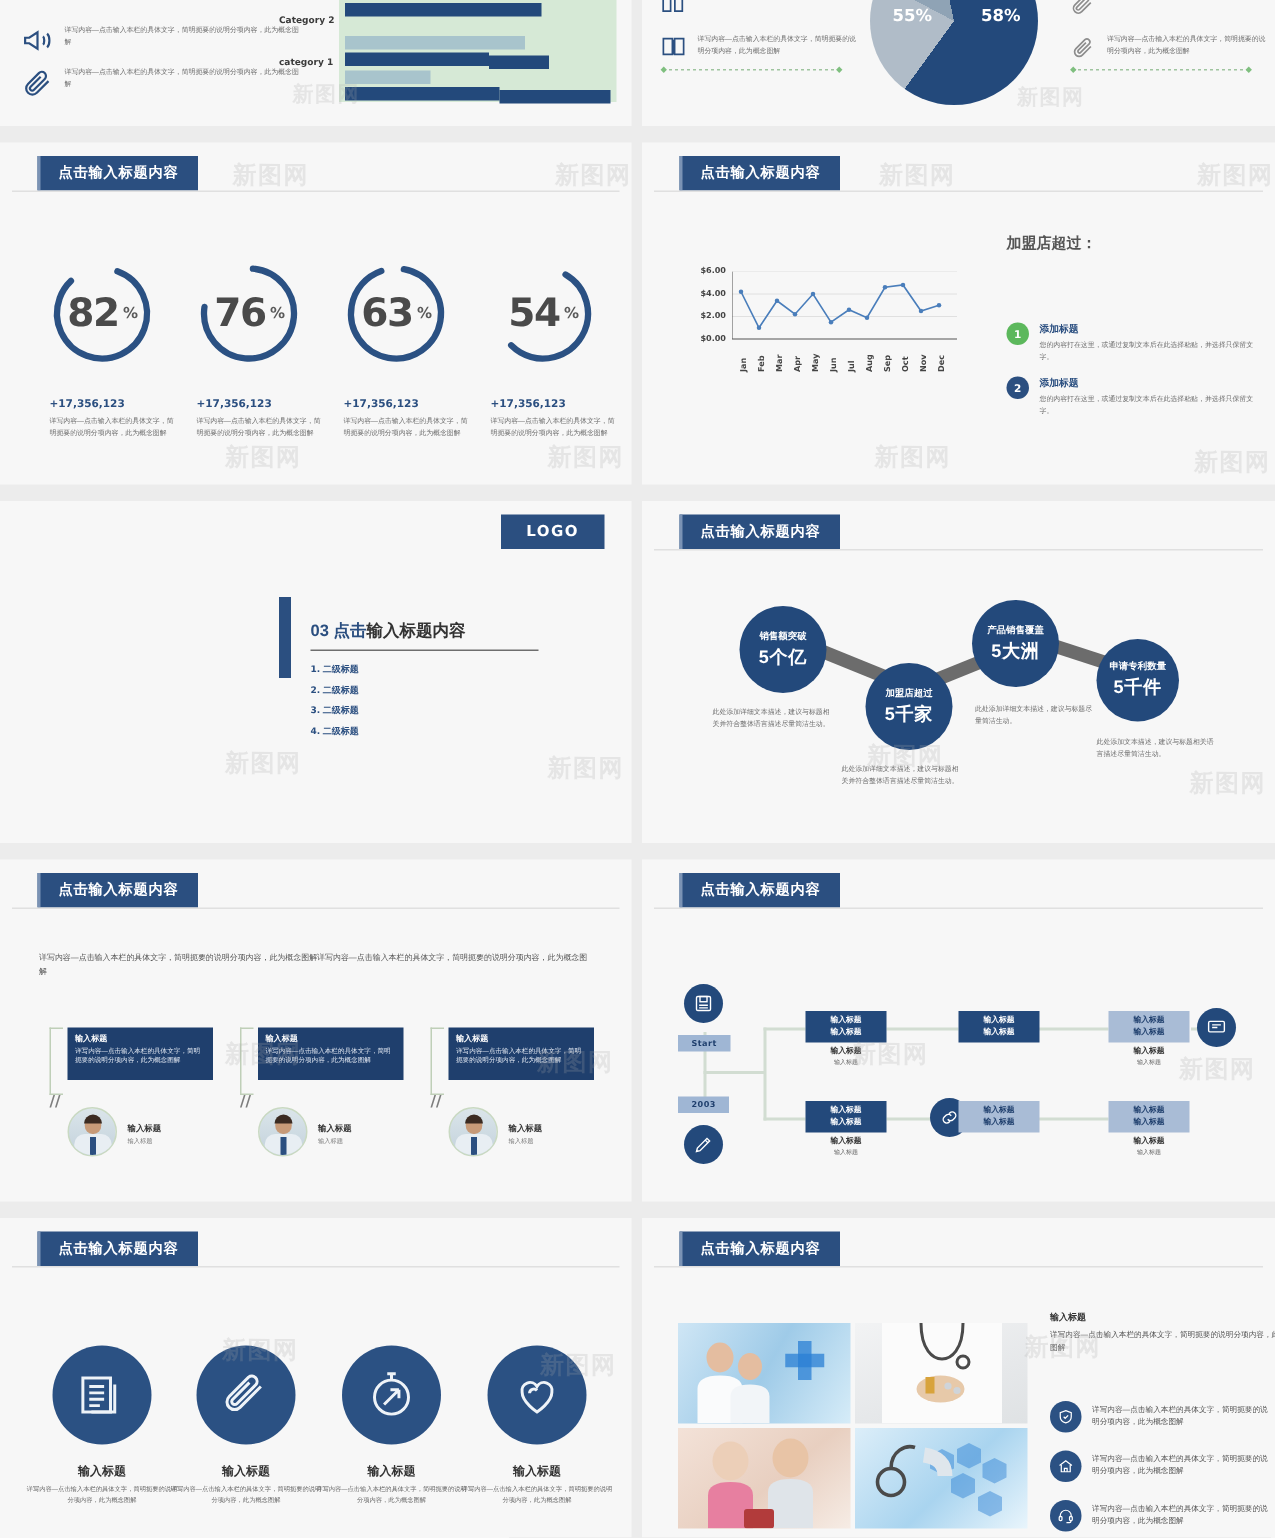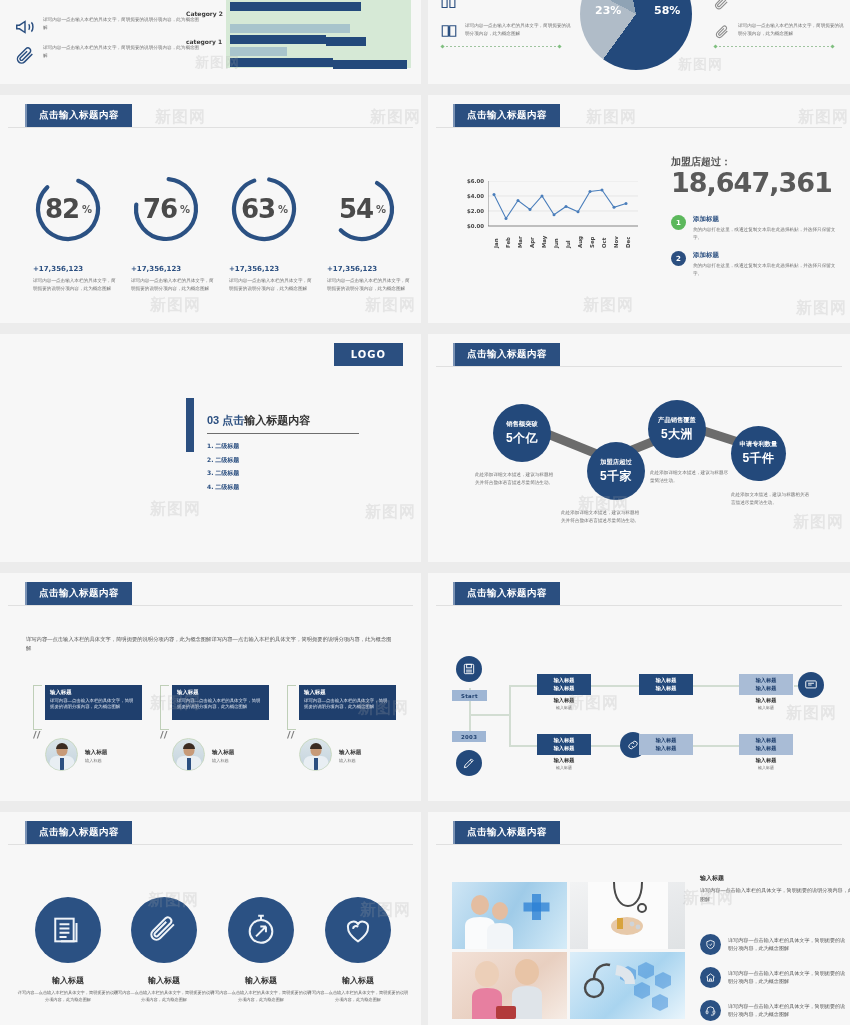--- a/index.html
+++ b/index.html
@@ -317,21 +317,21 @@
   <div class="iconrow" style="left:285px;top:36px;width:150px;">
     <span class="ic" style="width:18px;height:18px;color:#8d8d8d">
       <svg viewBox="0 0 24 24" fill="none" stroke="currentColor" stroke-width="1.5">
         <path d="M19 12l-7.6 7.6a4 4 0 0 1-5.7-5.7l8-8a2.7 2.7 0 0 1 3.8 3.8l-7.6 7.6a1.4 1.4 0 1 1-2-2l6.7-6.7"></path>
       </svg>
     </span>
     <span class="fake-txt" style="width:108px">详写内容—点击输入本栏的具体文字，简明扼要的说明分项内容，此为概念图解</span>
   </div>
 
   <div class="pie"></div>
-  <div class="pielabel" style="left:167px;top:18px">23%</div>
+  <div class="pielabel" style="left:167px;top:18px">55%</div>
   <div class="pielabel" style="left:226px;top:18px">58%</div>
 
   <div class="dotline" style="left:14px;top:60px;width:118px"></div>
   <div class="dotline" style="left:287px;top:60px;width:118px"></div>
   <div class="wm" style="left:250px;top:70px;font-size:14px">新图网</div>
 </div>
 
 <div class="slide" id="s3">
   <div class="hdr">点击输入标题内容</div>
   <div class="hdr-rule"></div>
@@ -428,21 +428,20 @@
     <div class="xlab" style="left:95px;top:66px">Jun</div>
     <div class="xlab" style="left:107px;top:66px">Jul</div>
     <div class="xlab" style="left:119px;top:66px">Aug</div>
     <div class="xlab" style="left:131px;top:66px">Sep</div>
     <div class="xlab" style="left:143px;top:66px">Oct</div>
     <div class="xlab" style="left:155px;top:66px">Nov</div>
     <div class="xlab" style="left:167px;top:66px">Dec</div>
   </div>
 
   <div class="totlabel">加盟店超过：</div>
-  <div class="totnum">18,647,361</div>
 
   <div class="legrow" style="top:120px;width:168px">
     <span class="legbadge" style="background:#5cb85c">1</span>
     <span>
       <span class="legttl" style="display:block">添加标题</span>
       <span class="fake-txt" style="display:block;width:148px">您的内容打在这里，或通过复制文本后在此选择粘贴，并选择只保留文字。</span>
     </span>
   </div>
   <div class="legrow" style="top:156px;width:168px">
     <span class="legbadge" style="background:#2b4f80">2</span>
@@ -477,21 +476,21 @@
   <div class="hdr-rule"></div>
 
   <div class="connector" style="left:108px;top:105px;width:70px;transform:rotate(22deg)"></div>
   <div class="connector" style="left:185px;top:105px;width:70px;transform:rotate(-22deg)"></div>
   <div class="connector" style="left:262px;top:98px;width:62px;transform:rotate(18deg)"></div>
 
   <div class="bigcirc" style="left:65px;top:70px;width:58px;height:58px">
     <span class="t1">销售额突破</span>
     <span class="t2">5个亿</span>
   </div>
-  <div class="bigcirc" style="left:159px;top:108px;width:58px;height:58px">
+  <div class="bigcirc" style="left:149px;top:108px;width:58px;height:58px">
     <span class="t1">加盟店超过</span>
     <span class="t2">5千家</span>
   </div>
   <div class="bigcirc" style="left:220px;top:66px;width:58px;height:58px">
     <span class="t1">产品销售覆盖</span>
     <span class="t2">5大洲</span>
   </div>
   <div class="bigcirc" style="left:303px;top:92px;width:55px;height:55px">
     <span class="t1">申请专利数量</span>
     <span class="t2">5千件</span>

